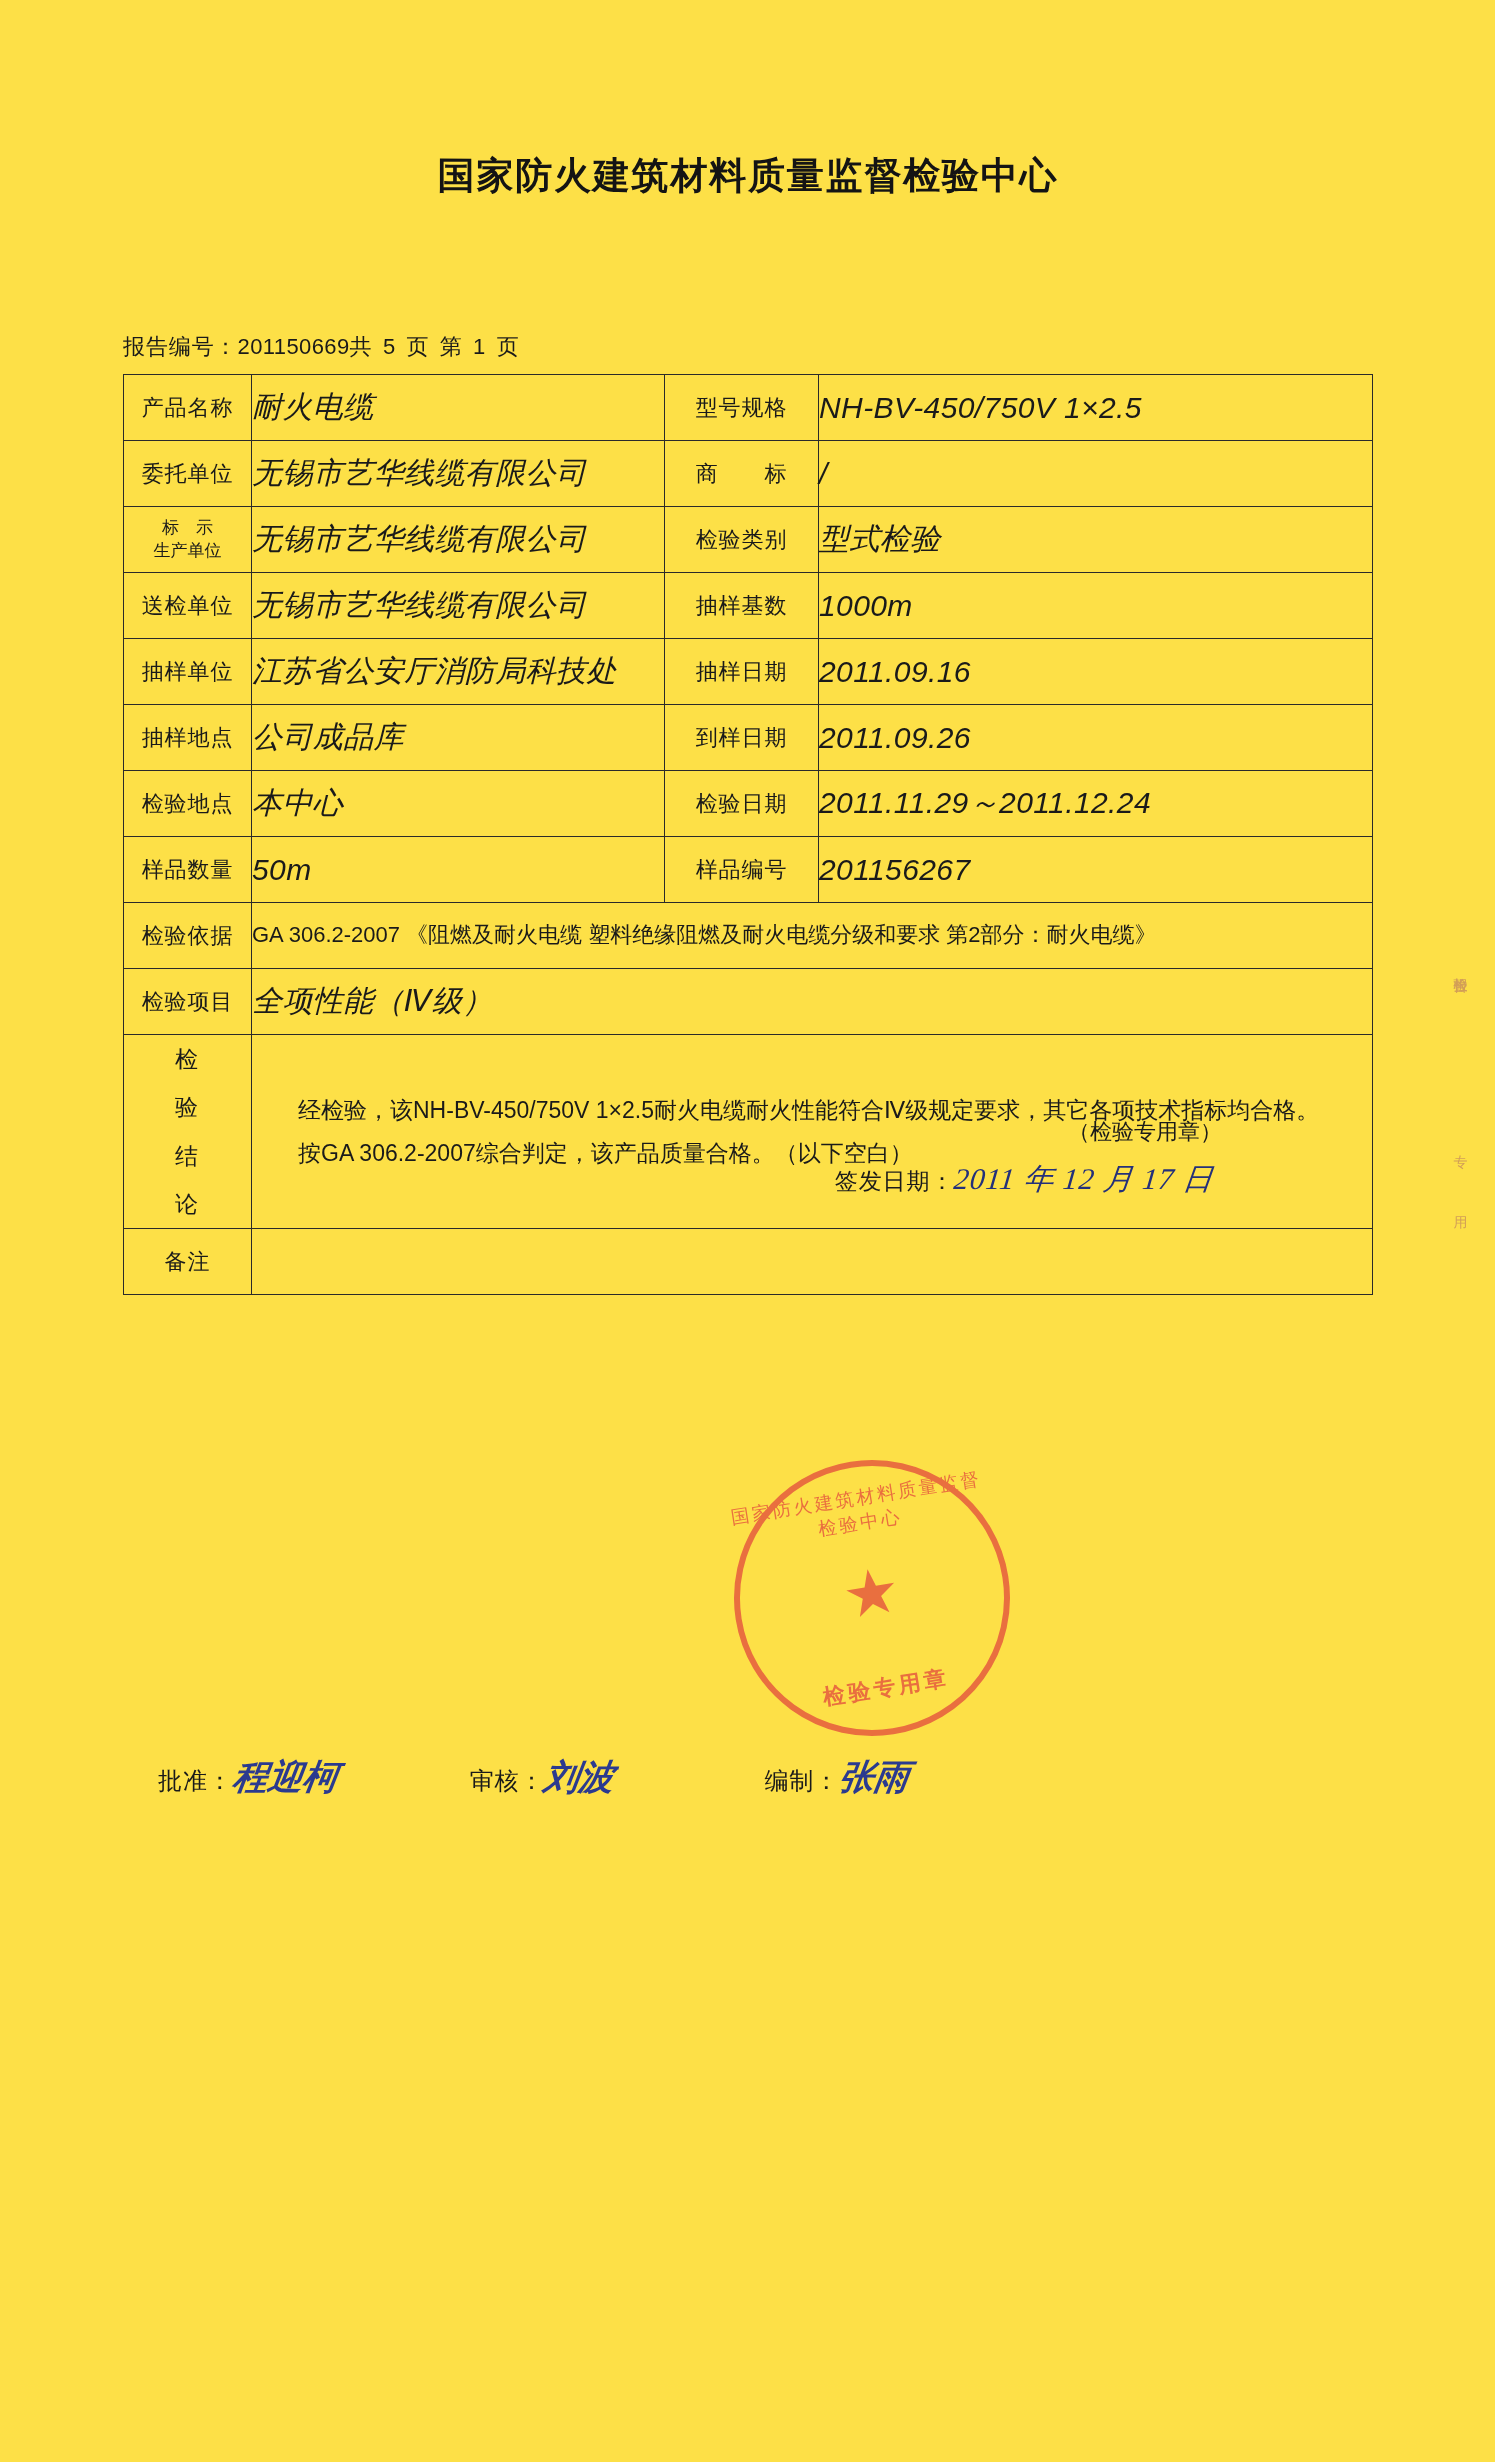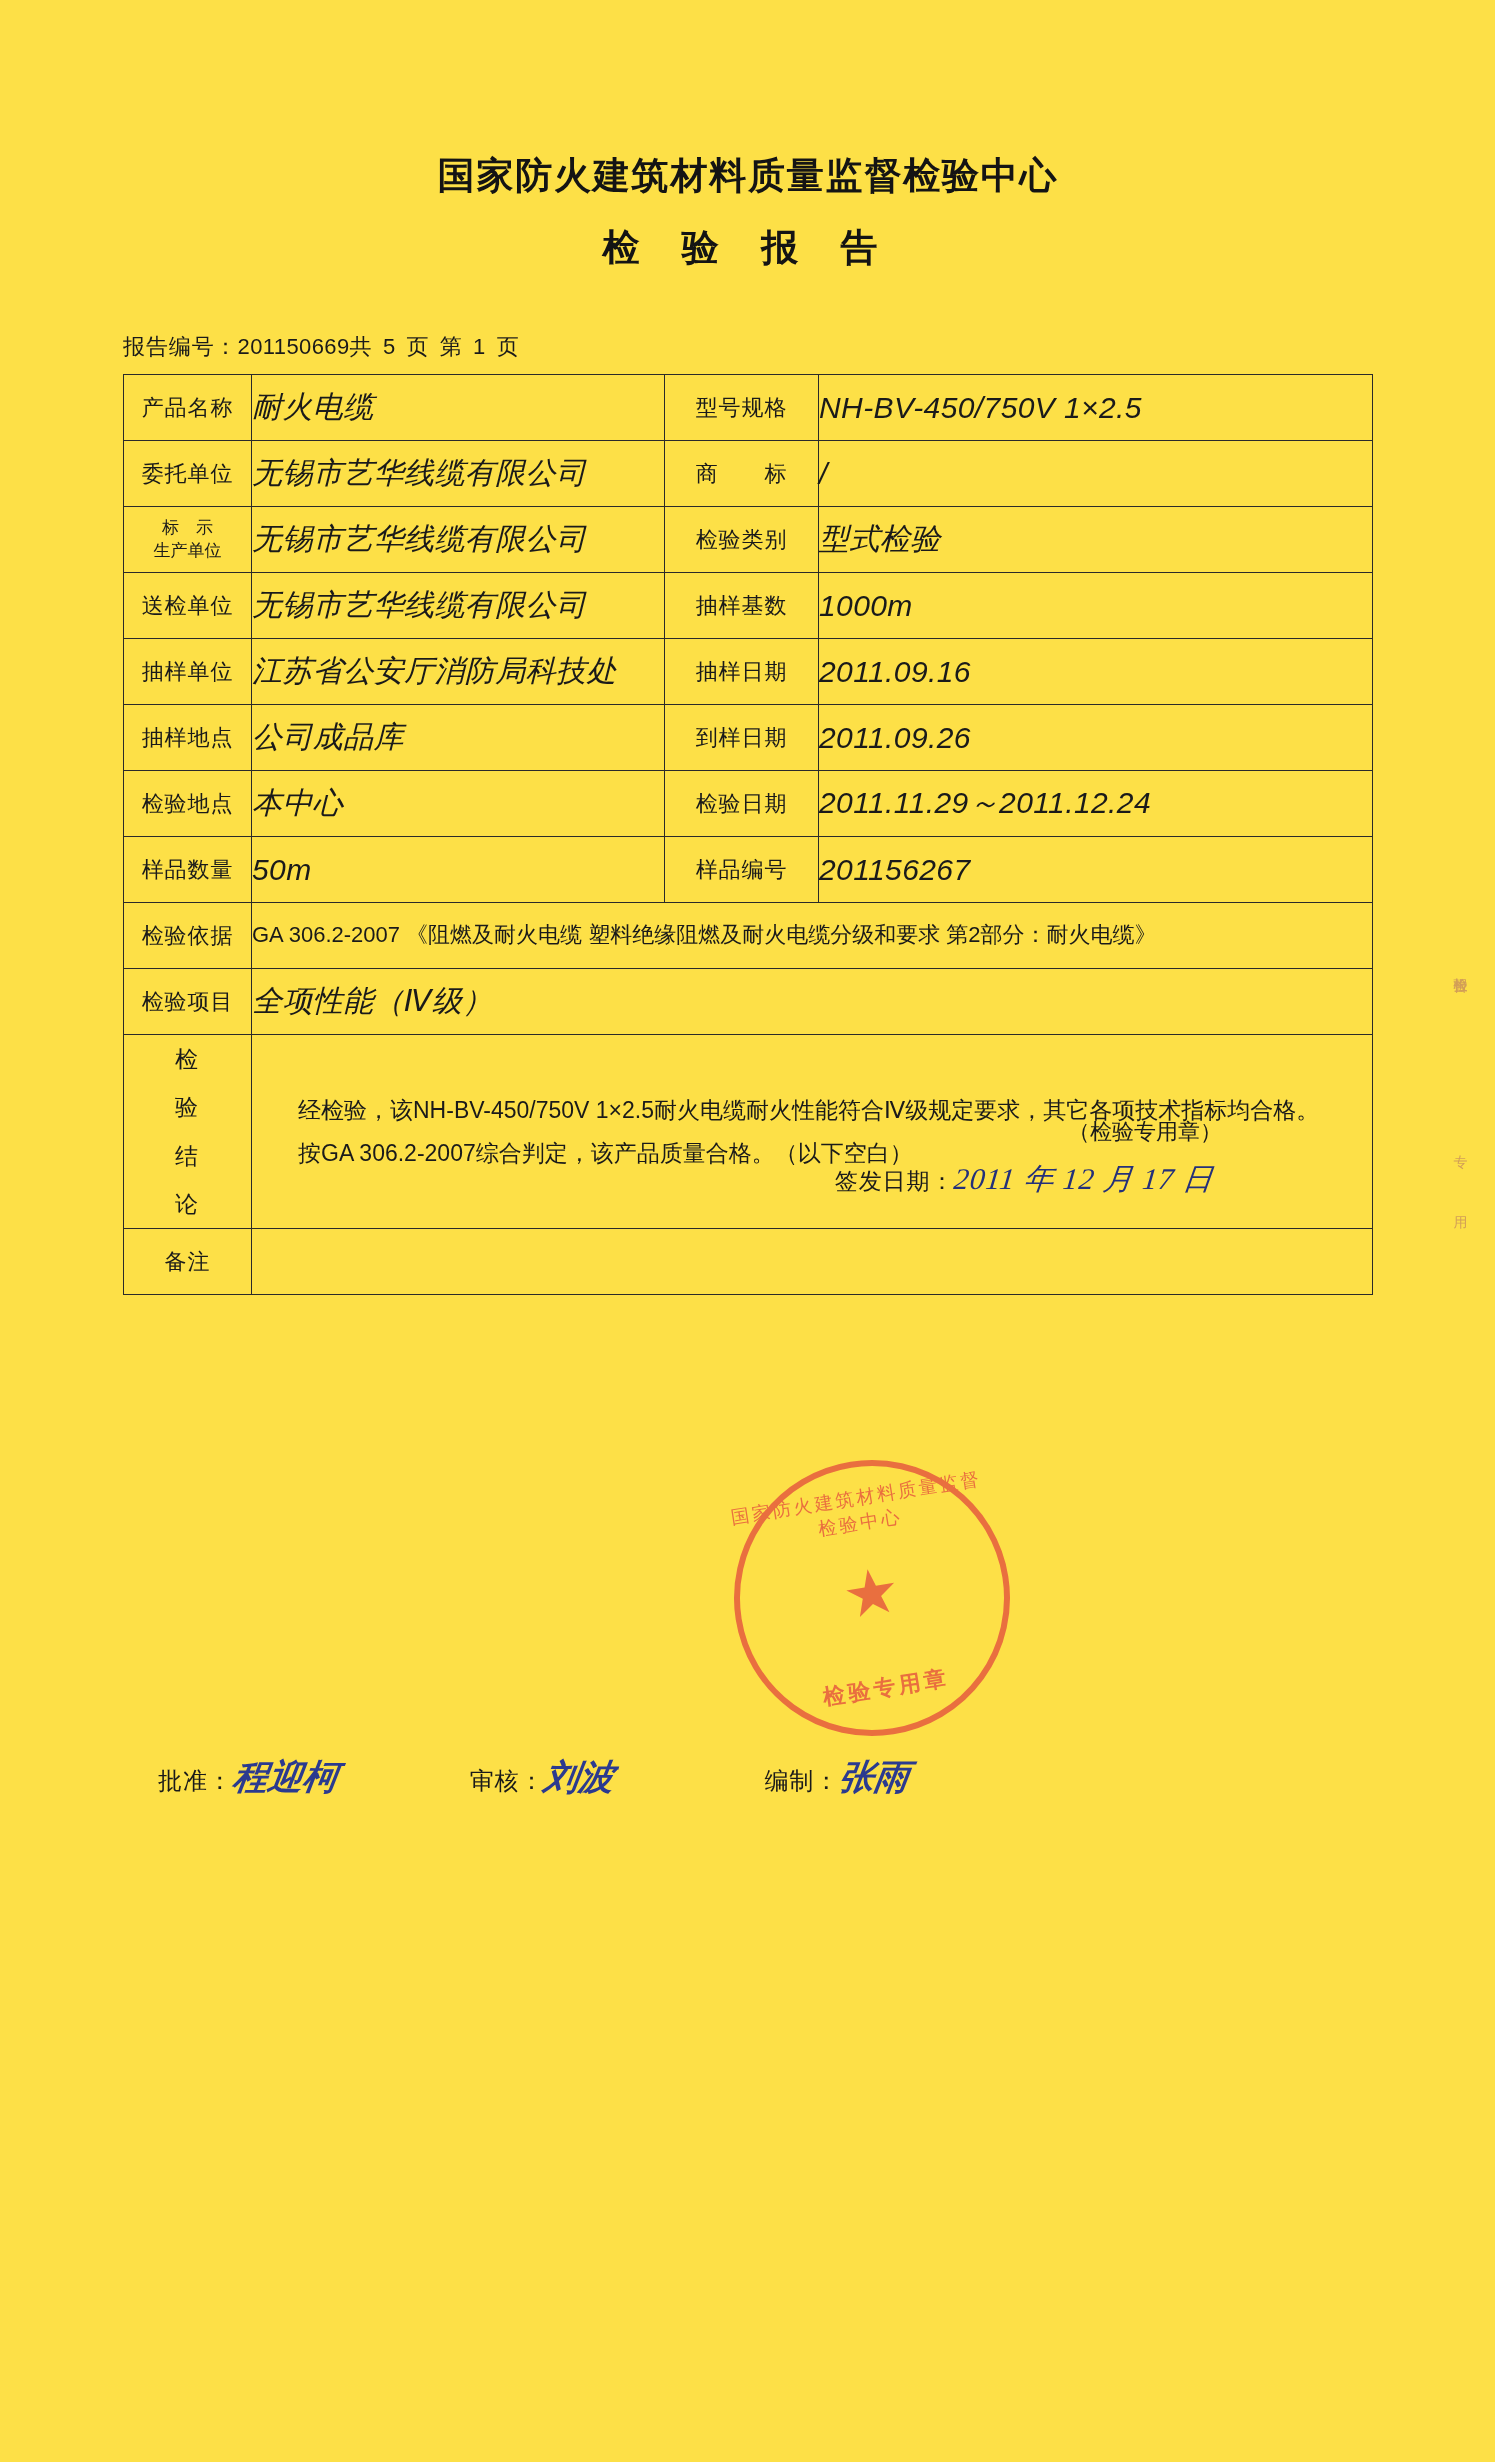--- a/index.html
+++ b/index.html
@@ -222,21 +222,20 @@
     writing-mode: vertical-rl;
   }
 </style>
 </head>
 <body>
 
 <div class="page">
 
   <div class="doc-header">
     <div class="org-title">国家防火建筑材料质量监督检验中心</div>
-    <div class="report-title">检 验 报 告</div>
   </div>
 
   <div class="meta-row">
     <div class="meta-left">
       <span>报告编号：</span><span class="val-num">201150669</span>
     </div>
     <div class="meta-right">共 5 页 第 1 页</div>
   </div>
 
   <table class="report-table">

